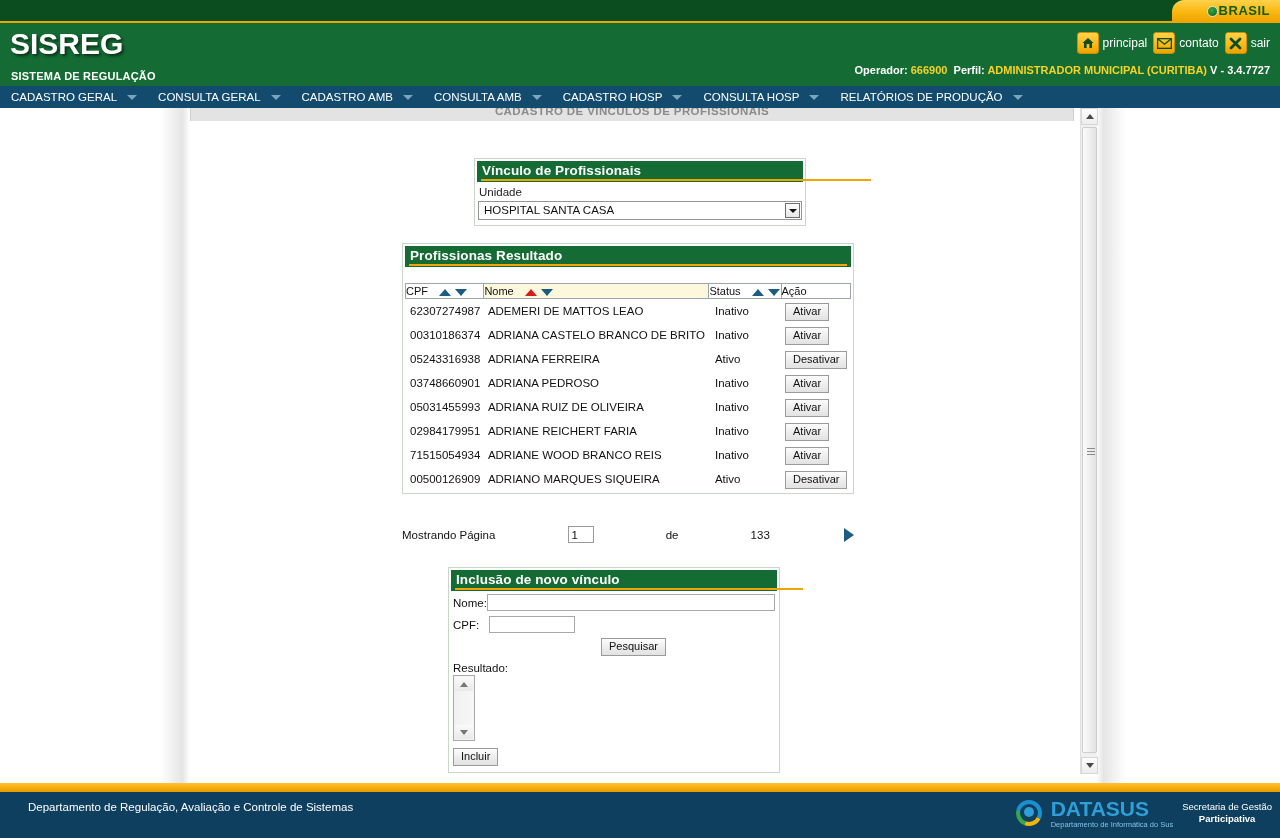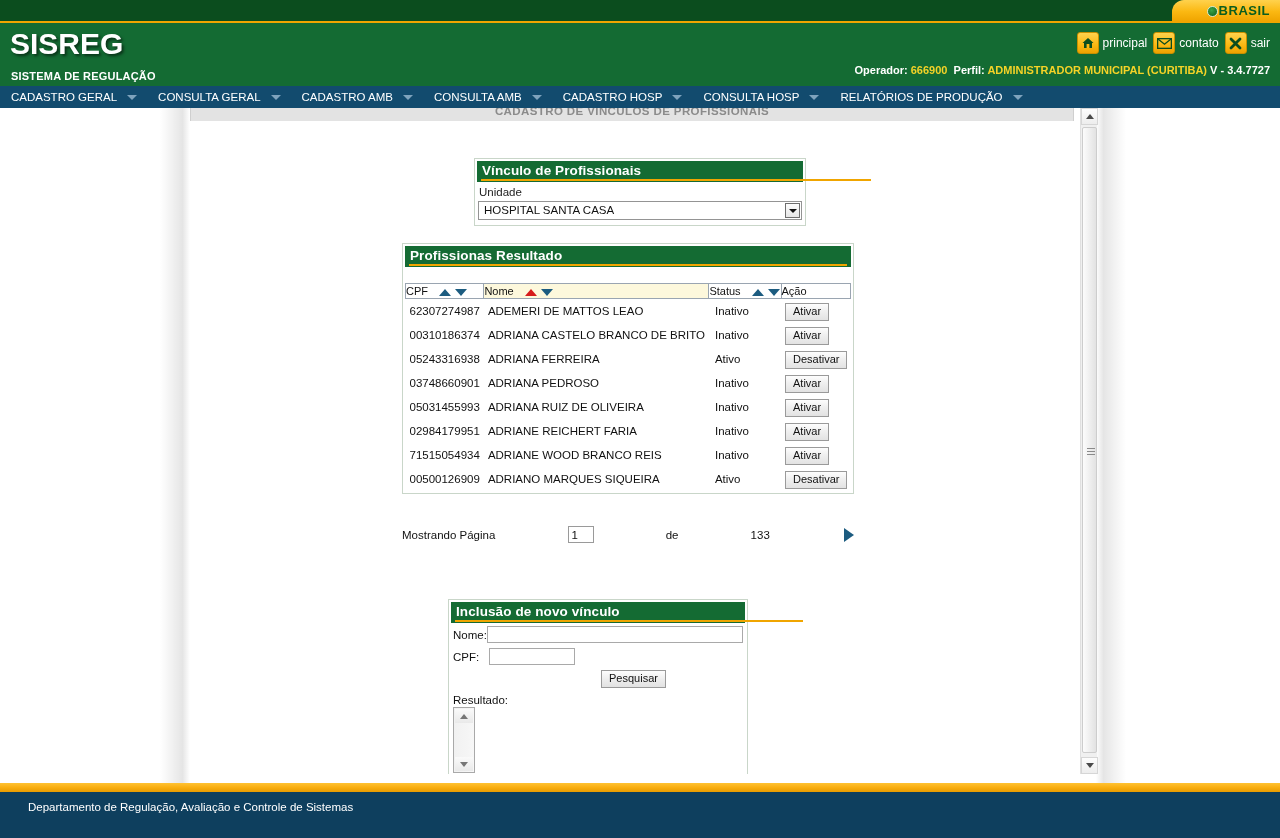--- a/index.html
+++ b/index.html
@@ -203,21 +203,21 @@
   .tri-up, .tri-dn {
     width: 0; height: 0;
     border-left: 6px solid transparent;
     border-right: 6px solid transparent;
     cursor: pointer;
   }
   .tri-up { border-bottom: 7px solid #1c5c80; }
   .tri-dn { border-top: 7px solid #1c5c80; }
   .tri-up.active { border-bottom-color: #d61c1c; }
 
-  .grid td.cpf { font-size: 11.5px; color: #111; text-align: left; padding: 4px 3px 4px 4px; white-space: nowrap; }
+  .grid td.cpf { font-size: 11.5px; color: #111; text-align: center; padding: 4px 3px 4px 4px; white-space: nowrap; }
   .grid td.nome { font-size: 11.5px; color: #111; padding: 4px 4px; white-space: nowrap; }
   .grid td.status { font-size: 11.5px; color: #111; padding: 4px 4px 4px 6px; white-space: nowrap; }
   .grid td.acao { padding: 2px 3px 2px 4px; }
 
   .btn {
     background: linear-gradient(to bottom,#fdfdfd 0%,#eeeeee 50%,#e2e2e2 100%);
     border: 1px solid #9a9a9a;
     font-size: 11px; color: #111;
     padding: 1px 7px 2px 7px;
     font-family: "Liberation Sans", sans-serif;
@@ -242,21 +242,21 @@
   .next-arrow {
     width: 0; height: 0;
     border-top: 7px solid transparent;
     border-bottom: 7px solid transparent;
     border-left: 10px solid #1c5c80;
     cursor: pointer;
     margin-left: 2px;
   }
 
   
-  #panel-inclusao { left: 258px; top: 459px; width: 300px; margin-top: 32px; }
+  #panel-inclusao { left: 258px; top: 459px; width: 332px; }
   #panel-inclusao .underline { width: 348px; }
   #panel-inclusao .pbody { padding: 3px 2px 4px 2px; }
   .frow { display: flex; align-items: center; margin-bottom: 5px; }
   .flabel { font-size: 11.5px; color: #111; font-weight: normal; width: 36px; }
   .finput {
     height: 17px; border: 1px solid #a9a9a9; background: #fff;
     font-size: 11.5px; padding: 0 3px;
     font-family: "Liberation Sans", sans-serif;
   }
   #in-nome { width: 318px; }
@@ -592,13 +592,24 @@
       </span>
   </div>
   <div class="sb-arrow" id="sb-bottom">
       <i class="sb-tri-dn"></i>
     </div>
 </div>
 
 <div id="footer-gold"></div>
 <div id="footer">
   <div id="footer-text">Departamento de Regulação, Avaliação e Controle de Sistemas</div>
+  <div id="datasus">
+    <span id="ds-mark"></span>
+    <span id="ds-words">
+      <div id="ds-title">DATASUS</div>
+      <div id="ds-sub">Departamento de Informática do Sus</div>
+    </span>
+    <span id="sgp">
+      <div>Secretaria de Gestão</div>
+      <div class="b">Participativa</div>
+    </span>
+  </div>
 </div>
 
 </body></html>

